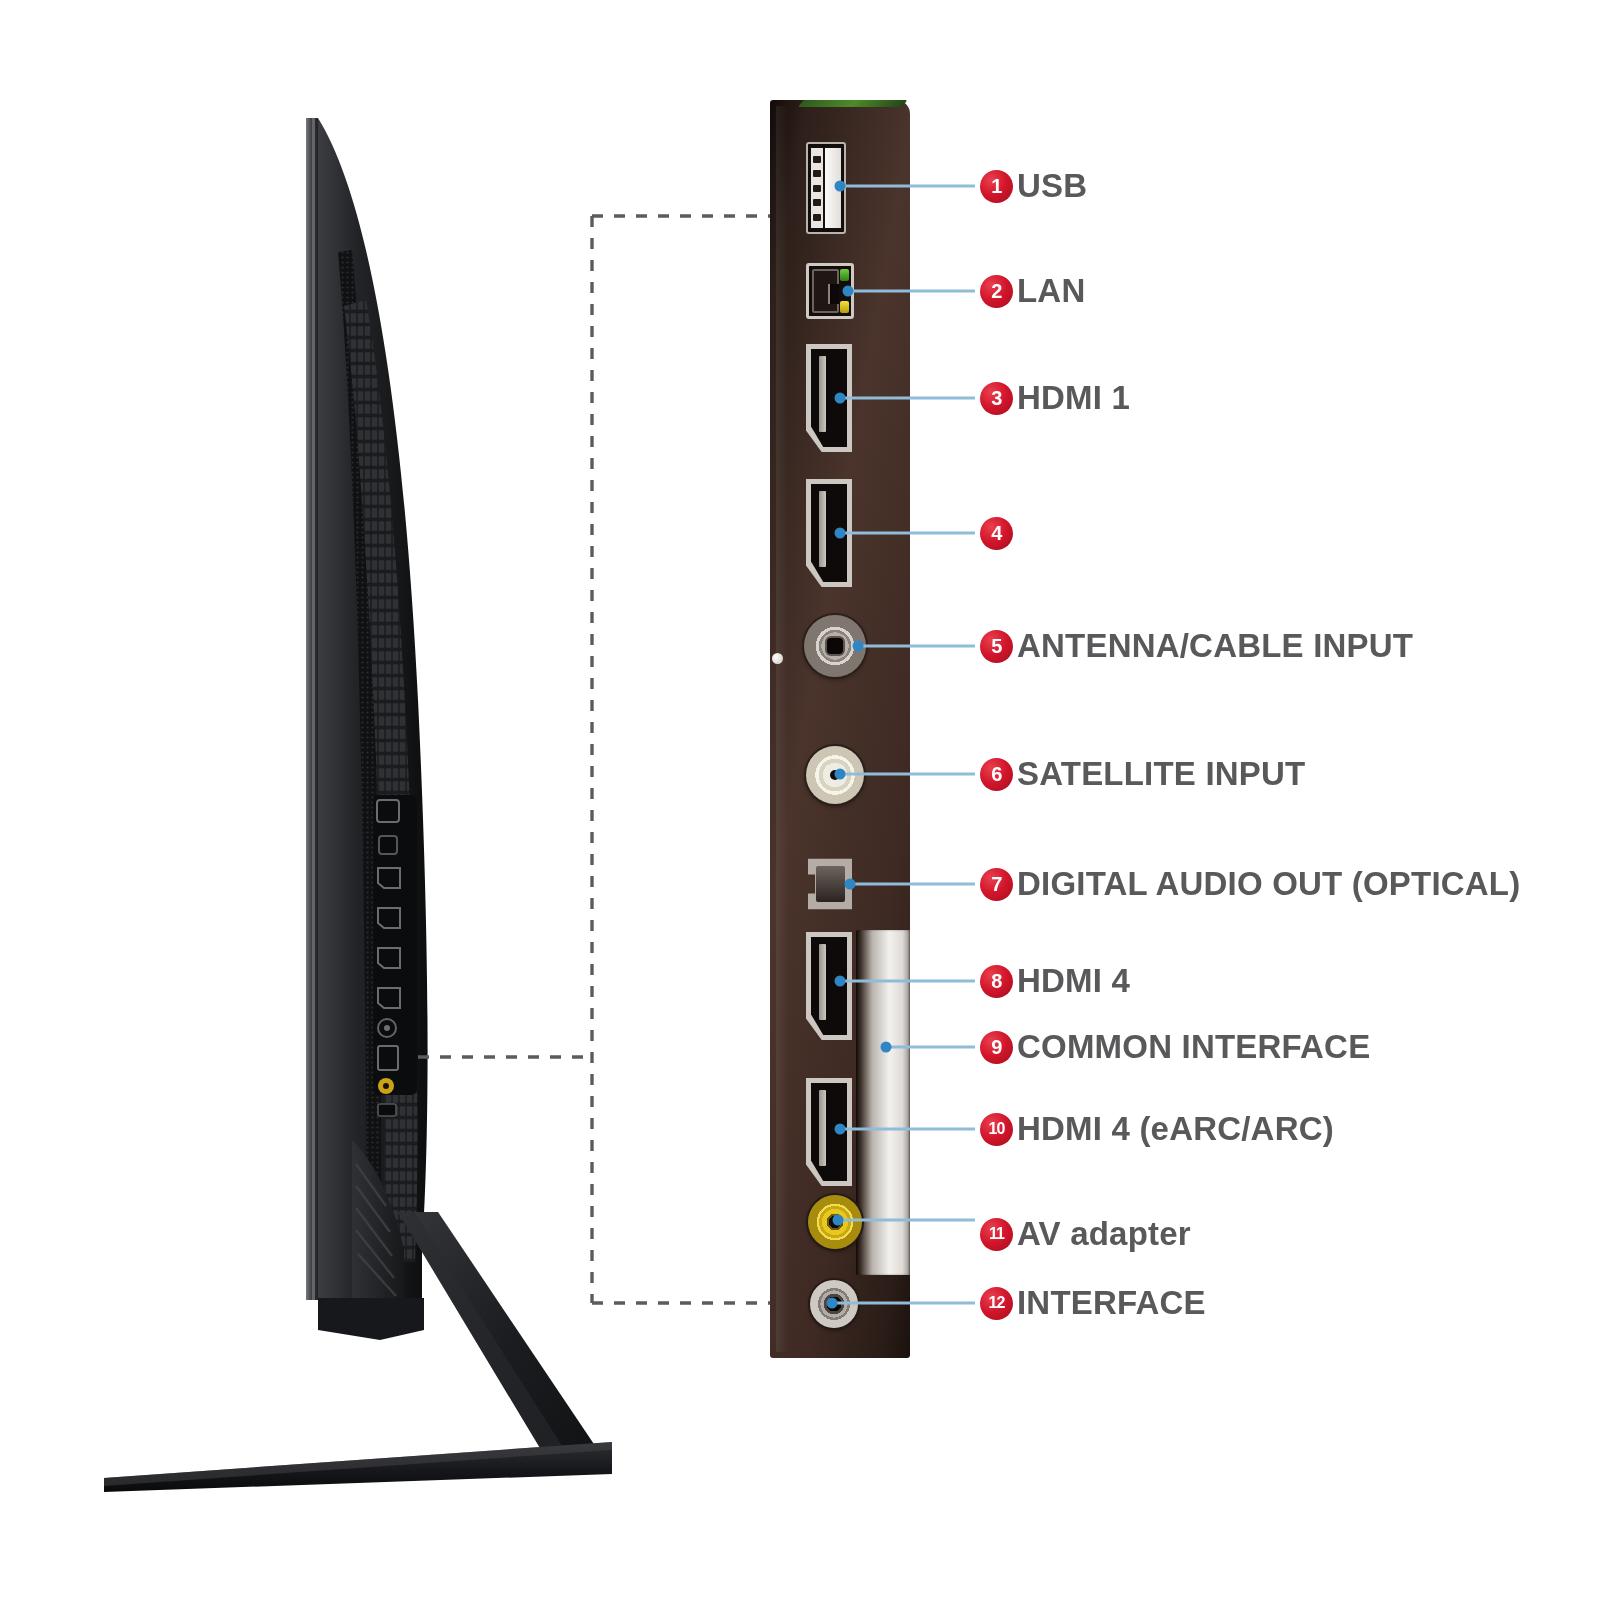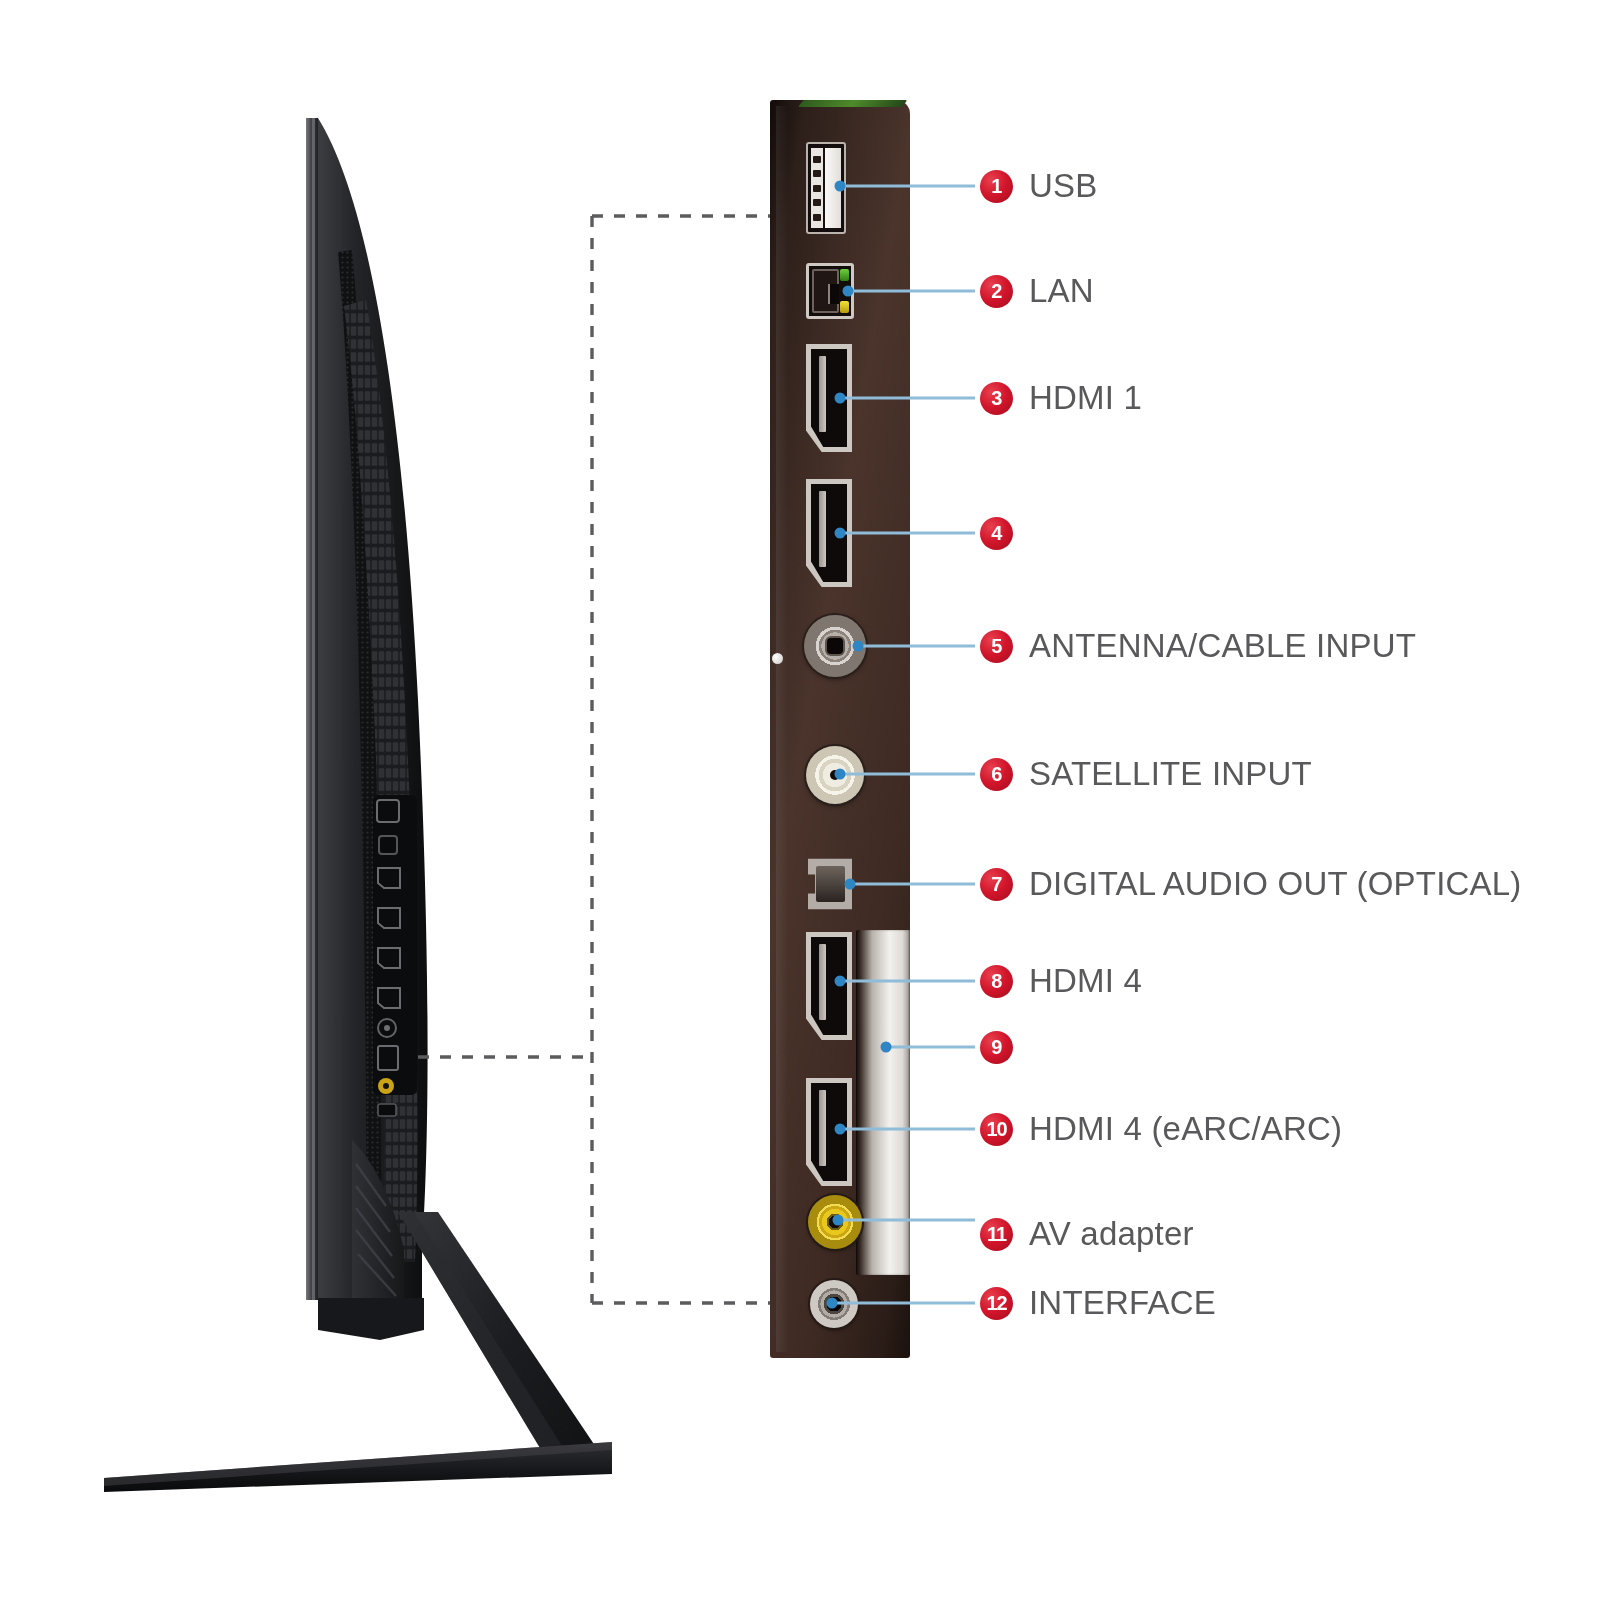--- a/index.html
+++ b/index.html
@@ -186,26 +186,26 @@
   .badge {
     width: 33px; height: 33px; flex: 0 0 33px;
     border-radius: 50%;
     background: radial-gradient(circle at 34% 30%, #e8404f 0%, #d2152b 48%, #a60d1e 100%);
     color: #fff;
     font-size: 20px; font-weight: bold;
     display: flex; align-items: center; justify-content: center;
     line-height: 1;
     letter-spacing: -0.5px;
   }
-  .badge.two-digit { font-size: 20px; letter-spacing: -1px; }
+  .badge.two-digit { font-size: 16px; letter-spacing: -1px; }
   .label-text {
-    margin-left: 16px;
+    margin-left: 4px;
     font-size: 33px;
     color: #59595b;
-    font-weight: 400;
+    font-weight: 700;
     letter-spacing: 0.2px;
   }
 </style>
 </head>
 <body>
 
 <div id="stage">
 
   <svg id="tv-profile" viewBox="0 0 700 1600">
     <defs>
@@ -445,20 +445,21 @@
       <div class="label" style="left: 980px; top: 862px; height: 44px;">
         <span class="badge">7</span>
         <span class="label-text">DIGITAL AUDIO OUT (OPTICAL)</span>
       </div>
       <div class="label" style="left: 980px; top: 959px; height: 44px;">
         <span class="badge">8</span>
         <span class="label-text">HDMI 4</span>
       </div>
       <div class="label" style="left: 980px; top: 1025px; height: 44px;">
         <span class="badge">9</span>
+        <span class="label-text">COMMON INTERFACE</span>
       </div>
       <div class="label" style="left: 980px; top: 1107px; height: 44px;">
         <span class="badge two-digit">10</span>
         <span class="label-text">HDMI 4  (eARC/ARC)</span>
       </div>
       <div class="label" style="left: 980px; top: 1212px; height: 44px;">
         <span class="badge two-digit">11</span>
         <span class="label-text">AV adapter</span>
       </div>
       <div class="label" style="left: 980px; top: 1281px; height: 44px; justify-content: space-between;">

